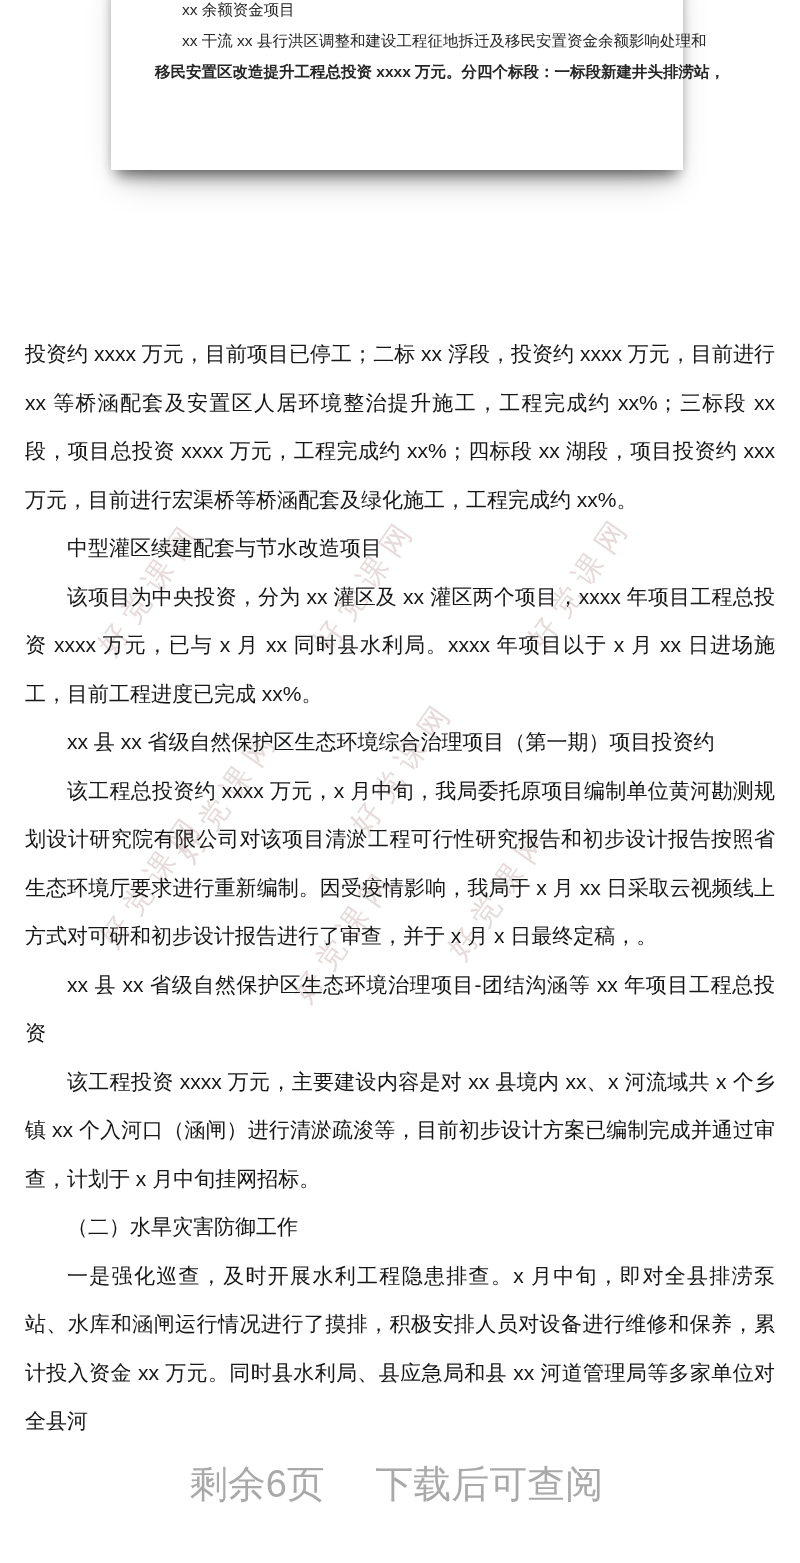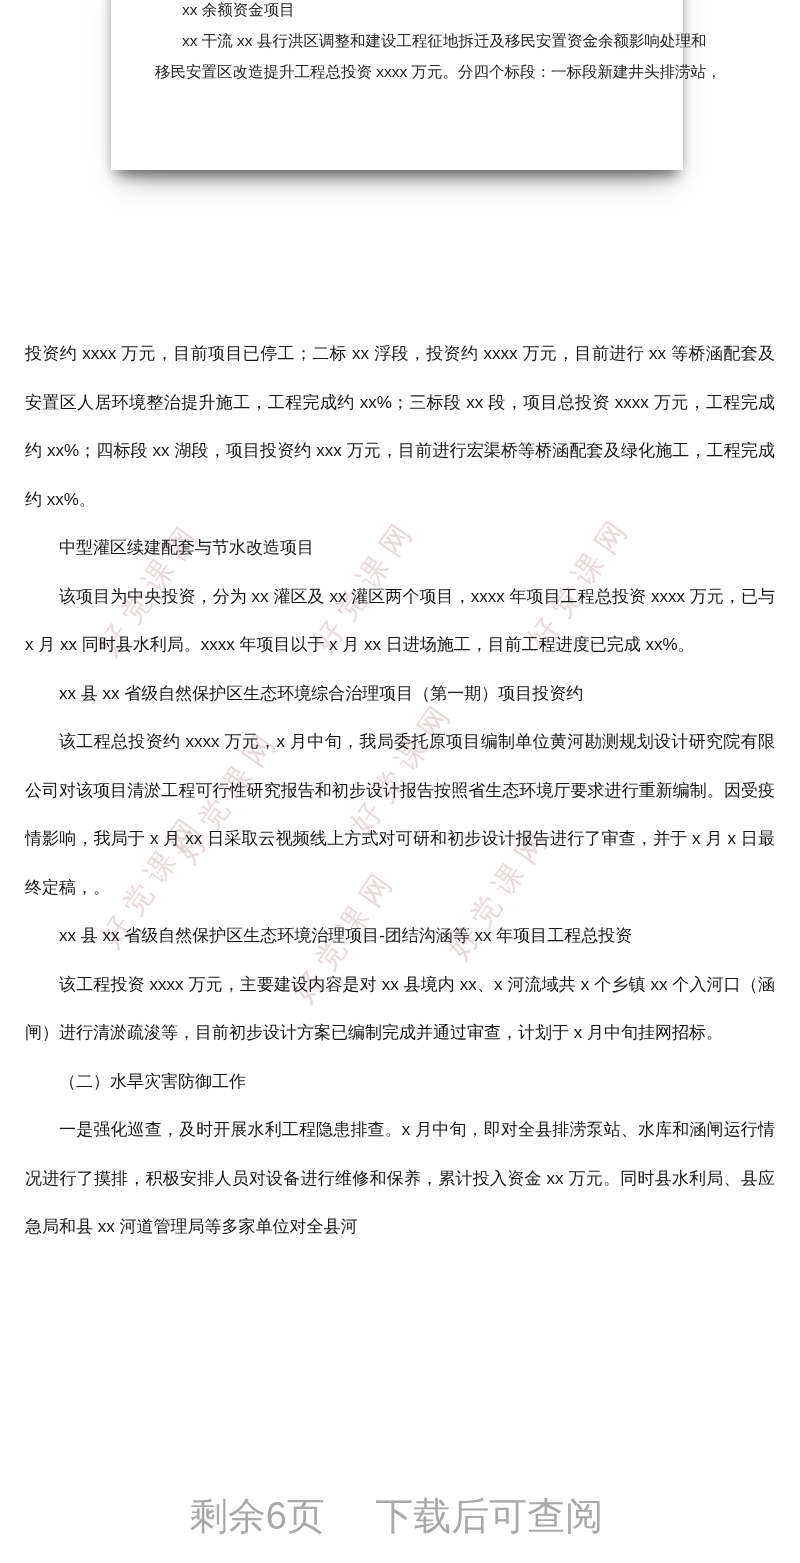--- a/index.html
+++ b/index.html
@@ -25,59 +25,59 @@
   }
   .page-card-text {
     position: absolute;
     left: 44px; right: 30px; top: 44px;
     font-size: 15.5px;
     line-height: 31px;
     color: #262626;
     text-align: justify;
   }
   .card-line { white-space: nowrap; }
-  .card-indent-0 { padding-left: 0; }
+  .card-indent-0 { padding-left: 0; font-weight: bold; }
   .card-indent-2 { padding-left: 27px; }
 
   
   .watermark-layer { position: absolute; inset: 0; z-index: 1; pointer-events: none; }
   .wm {
     position: absolute;
     transform: translate(-50%,-50%) rotate(-55deg);
     font-size: 30px;
     letter-spacing: 9px;
     white-space: nowrap;
   }
 
   
   .doc-body {
     position: absolute;
     left: 25px; width: 750px; top: 330px;
-    font-size: 17px;
+    font-size: 21px;
     line-height: 48.5px;
     color: #161616;
     text-align: justify;
     z-index: 2;
   }
   .doc-body p { margin: 0; }
   .doc-body p.indent { text-indent: 2em; }
 
   
   .footer {
     position: absolute;
     top: 1462px; left: 0; width: 800px;
     text-align: center;
     font-size: 38px;
     line-height: 44px;
     transform: translateX(-12px);
     z-index: 2;
     white-space: nowrap;
   }
   .footer .seg { display: inline-block; margin-left: 17px; }
-  .footer .seg + .seg { margin-left: 40px; margin-top: 32px; }
+  .footer .seg + .seg { margin-left: 40px; }
 </style>
 </head>
 <body style="background: rgb(255, 255, 255);">
 
 <div class="page-card">
   <div class="page-card-text" id="card-lines">
       <div class="card-line card-indent-2">xx 余额资金项目</div>
       <div class="card-line card-indent-2">xx 干流 xx 县行洪区调整和建设工程征地拆迁及移民安置资金余额影响处理和</div>
       <div class="card-line card-indent-0">移民安置区改造提升工程总投资 xxxx 万元。分四个标段：一标段新建井头排涝站，</div>
     </div>

